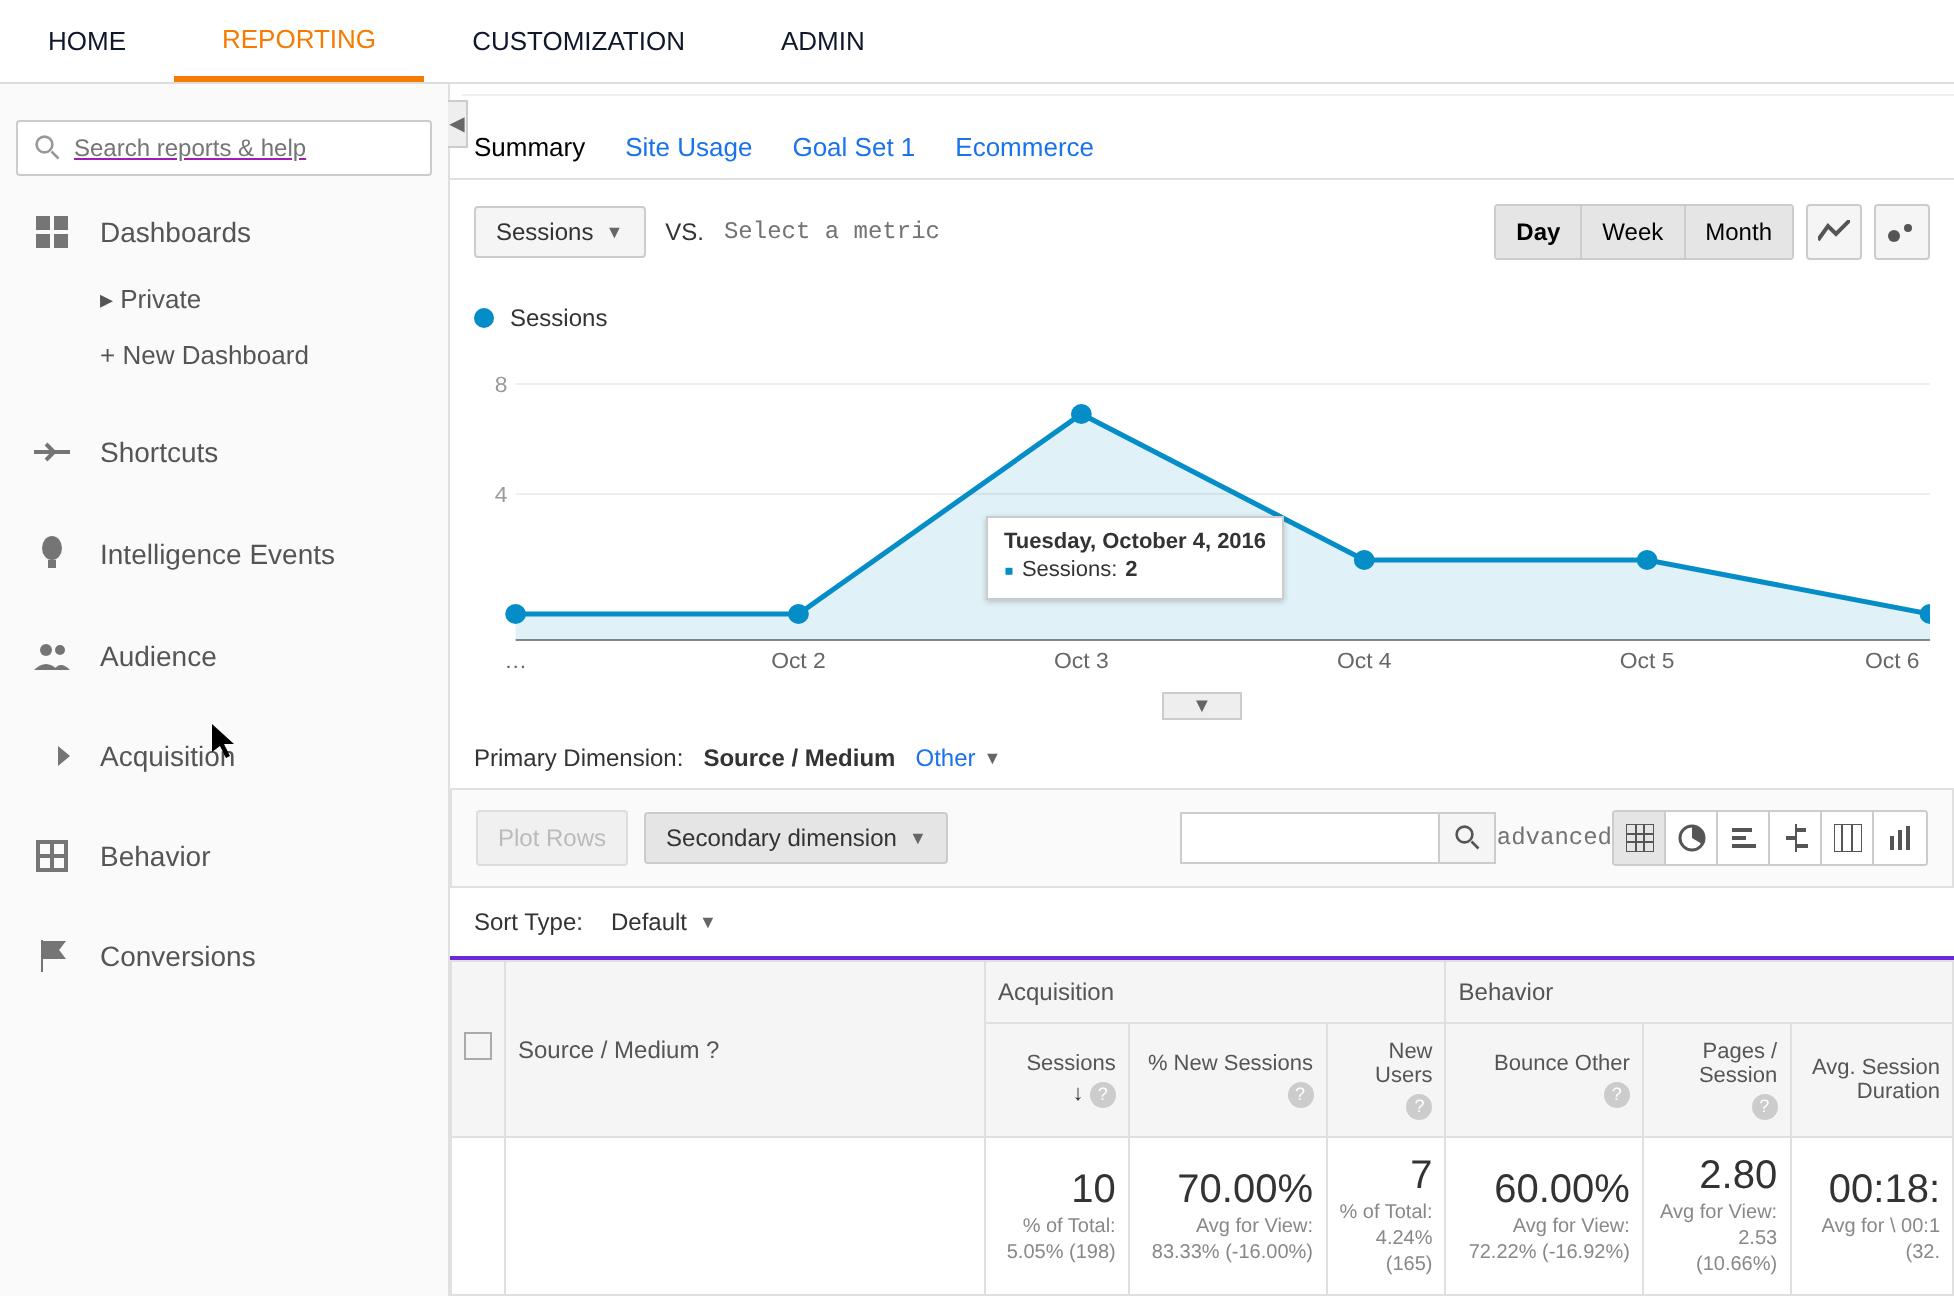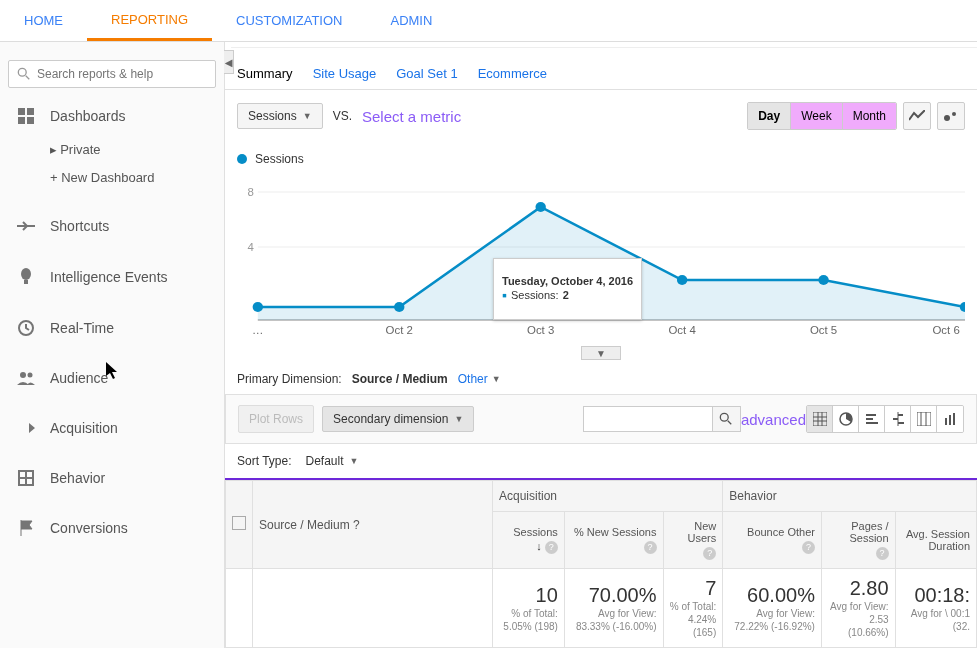--- a/index.html
+++ b/index.html
@@ -1,59 +1,59 @@
 <!DOCTYPE html>
 <html><head>
 <meta charset="utf-8">
 <style>
 * { box-sizing: border-box; margin: 0; padding: 0; font-family: Arial, sans-serif; }
 body { background: #fff; font-size: 13px; color: #333; overflow: hidden; }
 
 .topnav { display: flex; border-bottom: 1px solid #ddd; height: 42px; align-items: stretch; }
-.topnav-item { padding: 0 24px; display: flex; align-items: center; font-size: 13px; color: #3b82f6; cursor: pointer; font-weight: 400; }
+.topnav-item { padding: 0 24px; display: flex; align-items: center; font-size: 13px; color: #0f172a; cursor: pointer; font-weight: 400; }
 .topnav-item.active { color: #f57c00; border-bottom: 3px solid #f57c00; font-weight: 500; }
 
 .body { display: flex; height: calc(648px - 42px); }
 
 .sidebar { width: 225px; border-right: 1px solid #e0e0e0; background: #fafafa; padding-top: 10px; position: relative; }
 .search-wrap { padding: 8px; }
 .search-box { display: flex; align-items: center; border: 1px solid #ccc; background: #fff; padding: 6px 8px; border-radius: 2px; }
-.search-box input { border: none; outline: none; flex: 1; font-size: 12px; color: #a21caf; }
+.search-box input { border: none; outline: none; flex: 1; font-size: 12px; color: #a21caf; text-decoration: underline; }
 .search-icon { width: 14px; height: 14px; margin-right: 6px; }
 
 .nav-item { display: flex; align-items: center; padding: 12px 14px; cursor: pointer; color: #555; font-size: 14px; }
 .nav-item .icon { width: 24px; display: flex; justify-content: center; margin-right: 12px; color: #757575; }
 .nav-sub { padding-left: 50px; font-size: 13px; color: #555; cursor: pointer; line-height: 28px; }
 
 .sidebar-collapse { position: absolute; top: 8px; right: -10px; width: 10px; height: 24px; background: #eee; border: 1px solid #ccc; border-left: none; display:flex; align-items:center; justify-content:center; font-size:10px; color:#666; }
 
 .main { flex: 1; overflow: auto; background: #fff; padding: 0 0 0 0; }
 
 .tabbar { border-bottom: 1px solid #e0e0e0; padding: 12px 12px 8px 12px; display: flex; gap: 20px; margin-top: 6px; }
 .tabbar .tab { color: #1a73e8; font-size: 13px; cursor: pointer; }
 .tabbar .tab.active { color: #000000; font-weight: 400; }
 
 .controls-row { display: flex; align-items: center; justify-content: space-between; padding: 12px; }
 .controls-left { display: flex; align-items: center; gap: 10px; }
 .dropdown-btn { border: 1px solid #ccc; background: #f5f5f5; padding: 5px 10px; font-size: 12px; display: inline-flex; align-items: center; gap: 6px; cursor: pointer; border-radius: 2px; }
 .vs-text { font-size: 12px; color: #333; }
-.link { color: #8b5cf6; font-size: 15px; cursor: pointer; }
+.link { color: #737373; font-size: 12px; cursor: pointer; font-family: Liberation Mono, monospace; }
 
 .controls-right { display: flex; align-items: center; gap: 6px; }
 .seg { display: flex; border: 1px solid #ccc; border-radius: 2px; overflow: hidden; }
-.seg button { border: none; background: #f0abfc; padding: 6px 10px; font-size: 12px; cursor: pointer; border-right: 1px solid #ccc; }
+.seg button { border: none; background: #e5e5e5; padding: 6px 10px; font-size: 12px; cursor: pointer; border-right: 1px solid #ccc; }
 .seg button:last-child { border-right: none; }
 .seg button.active { background: #e5e5e5; font-weight: bold; }
 .icon-btn { width: 28px; height: 28px; border: 1px solid #ccc; background: #f5f5f5; display:flex; align-items:center; justify-content:center; cursor:pointer; border-radius:2px;}
 
 .chart-wrap { padding: 10px 12px 6px; position: relative; }
 .chart-legend { display:flex; align-items:center; gap:8px; font-size:12px; color:#333; margin-bottom:6px;}
 .dot { width:10px; height:10px; border-radius:50%; background:#058dc7; display:inline-block;}
 .chart-svg { width: 100%; height: 170px; }
-.tooltip { position:absolute; background:#fff; border:1px solid #ccc; padding:16px 8px; font-size:11px; box-shadow:0 1px 3px rgba(0,0,0,0.2); }
+.tooltip { position:absolute; background:#fff; border:1px solid #ccc; padding:6px 8px; font-size:11px; box-shadow:0 1px 3px rgba(0,0,0,0.2); }
 .tooltip b { font-weight:bold; }
 
 .chart-expand { width: 40px; height: 14px; background: #eee; border:1px solid #ccc; margin: -2px auto 0; display:flex; align-items:center; justify-content:center; font-size:10px; color:#666; cursor:pointer; }
 
 .dim-row { padding: 12px 12px 6px; font-size: 12px; color: #333; display:flex; align-items:center; gap:10px; }
 .dim-row .bold { font-weight: bold; }
 .dim-row .other { color: #1a73e8; display:inline-flex; align-items:center; gap:4px; }
 
 .whiterow { margin: 2px 0 0 0; border: 1px solid #e0e0e0; background: #fafafa; padding: 10px 12px; }
 .row2 { display:flex; align-items:center; justify-content:space-between; gap:10px; }
@@ -131,29 +131,20 @@
     <div class="nav-item" style="margin-top:10px">
       <span class="icon">
           <svg width="14" height="18" viewBox="0 0 14 18">
             <ellipse cx="7" cy="6" rx="5" ry="6" fill="#757575"></ellipse>
             <rect x="5" y="12" width="4" height="4" fill="#757575"></rect>
           </svg>
         </span>
       <span>Intelligence Events</span>
     </div>
 
-    <div class="nav-item" style="margin-top:10px">
-      <span class="icon">
-          <svg width="16" height="16" viewBox="0 0 16 16">
-            <circle cx="8" cy="8" r="7" fill="none" stroke="#757575" stroke-width="2"></circle>
-            <path d="M8 4 L8 8 L11 10" stroke="#757575" stroke-width="2" fill="none"></path>
-          </svg>
-        </span>
-      <span>Real-Time</span>
-    </div>
 
     <div class="nav-item" style="margin-top:10px">
       <span class="icon">
           <svg width="18" height="14" viewBox="0 0 18 14">
             <circle cx="6" cy="4" r="3" fill="#757575"></circle>
             <circle cx="13" cy="4" r="2.5" fill="#757575"></circle>
             <path d="M0 14 Q6 8 12 14 Z" fill="#757575"></path>
             <path d="M10 14 Q13 9 18 14 Z" fill="#757575"></path>
           </svg>
         </span>

